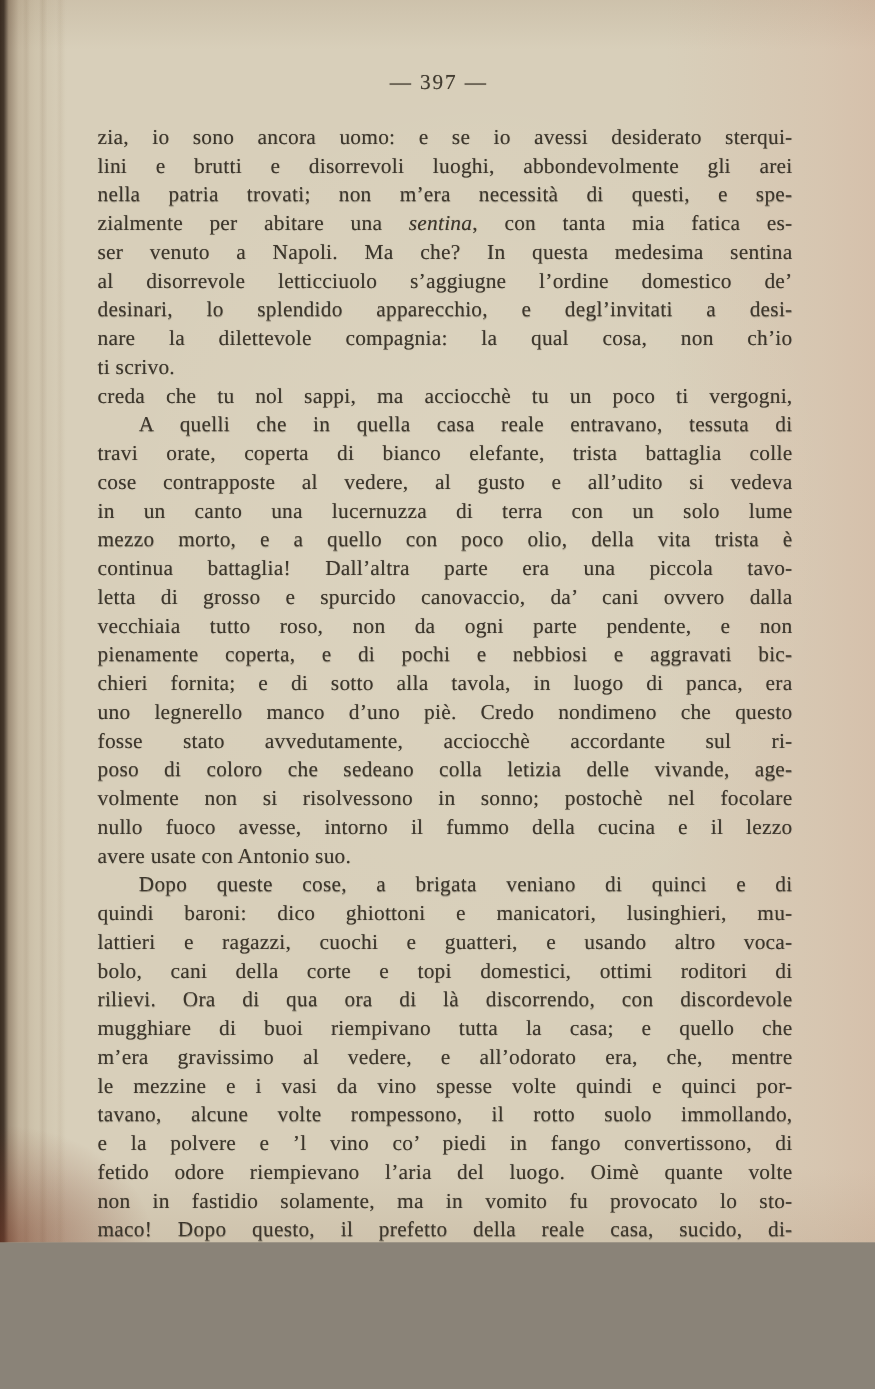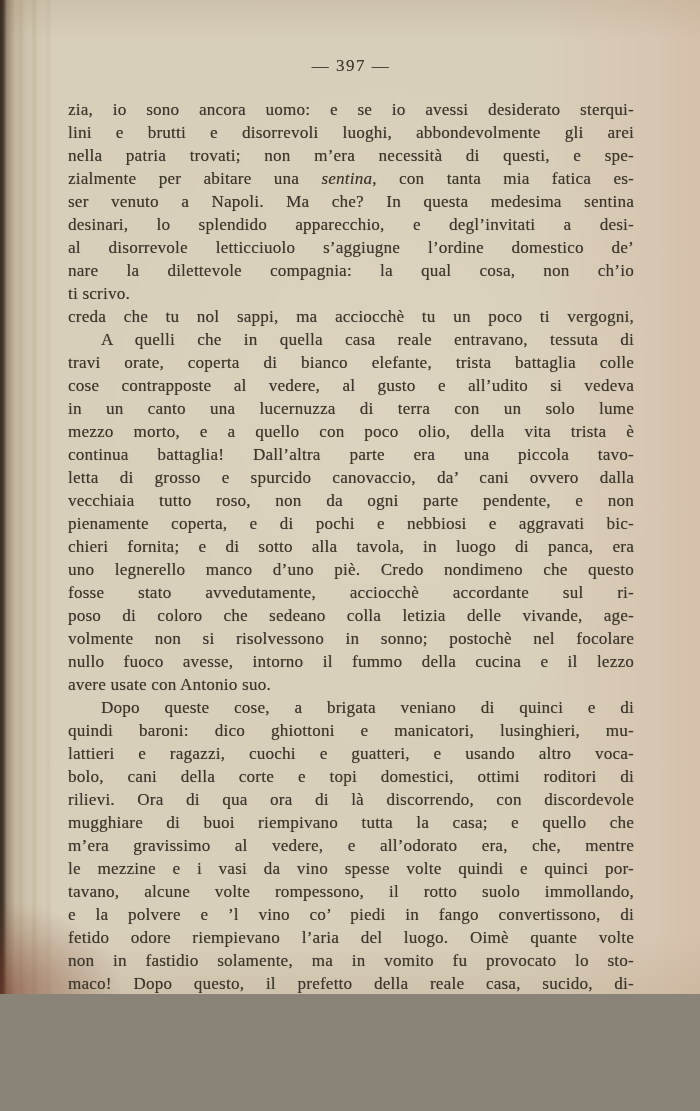--- a/index.html
+++ b/index.html
@@ -56,41 +56,42 @@
 
   .line {
     font-size: 17px;
     line-height: 23px;
     height: 23px;
     letter-spacing: 0.25px;
     text-align: justify;
     text-align-last: justify;
     white-space: nowrap;
     text-shadow: 0.2px 0.2px 0.7px rgba(60,52,40,0.55);
+    margin-left: 10px;
   }
 
   .line.indent { padding-left: 33px; }
   .line.flush-left { text-align-last: left; }
   .line i { font-style: italic; }
 </style>
 </head>
 <body>
 
 <div class="page">
   <div class="content">
     <div class="header">— 397 —</div>
     <div>
         <div class="para">
           <div class="line"><span>zia, io sono ancora uomo: e se io avessi desiderato sterqui-</span></div>
           <div class="line"><span>lini e brutti e disorrevoli luoghi, abbondevolmente gli arei</span></div>
           <div class="line"><span>nella patria trovati; non m’era necessità di questi, e spe-</span></div>
           <div class="line"><span>zialmente per abitare una </span><i>sentina</i><span>, con tanta mia fatica es-</span></div>
           <div class="line"><span>ser venuto a Napoli. Ma che? In questa medesima sentina</span></div>
+          <div class="line"><span>al disorrevole letticciuolo s’aggiugne l’ordine domestico de’</span></div>
           <div class="line"><span>desinari, lo splendido apparecchio, e degl’invitati a desi-</span></div>
-          <div class="line"><span>al disorrevole letticciuolo s’aggiugne l’ordine domestico de’</span></div>
           <div class="line"><span>nare la dilettevole compagnia: la qual cosa, non ch’io</span></div>
           <div class="line flush-left"><span>ti scrivo.</span></div>
           <div class="line"><span>creda che tu nol sappi, ma acciocchè tu un poco ti vergogni,</span></div>
         </div>
         <div class="para">
           <div class="line indent"><span>A quelli che in quella casa reale entravano, tessuta di</span></div>
           <div class="line"><span>travi orate, coperta di bianco elefante, trista battaglia colle</span></div>
           <div class="line"><span>cose contrapposte al vedere, al gusto e all’udito si vedeva</span></div>
           <div class="line"><span>in un canto una lucernuzza di terra con un solo lume</span></div>
           <div class="line"><span>mezzo morto, e a quello con poco olio, della vita trista è</span></div>

